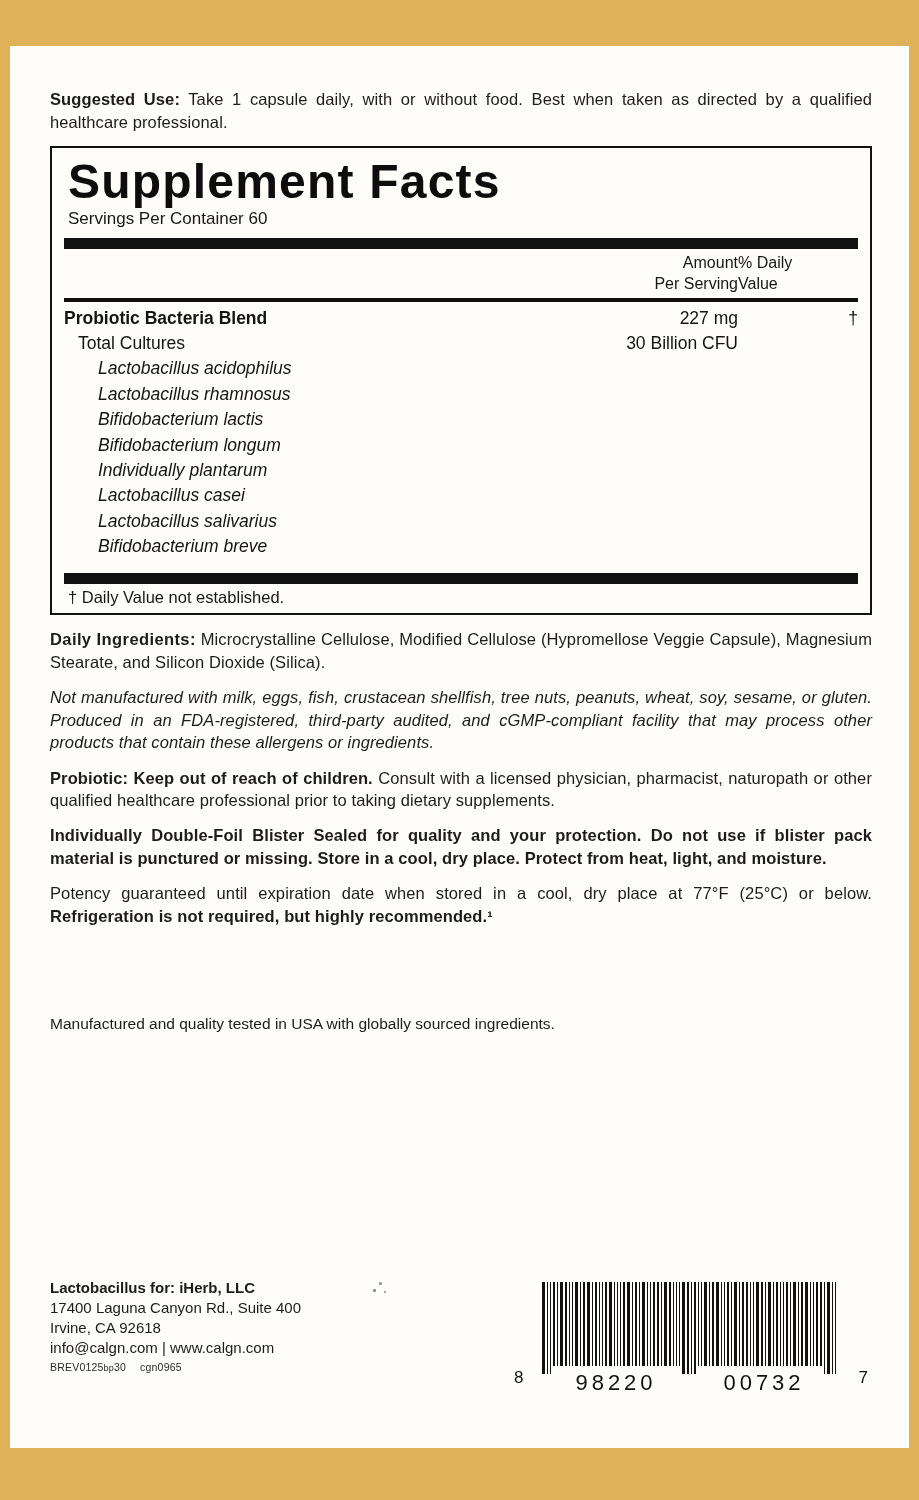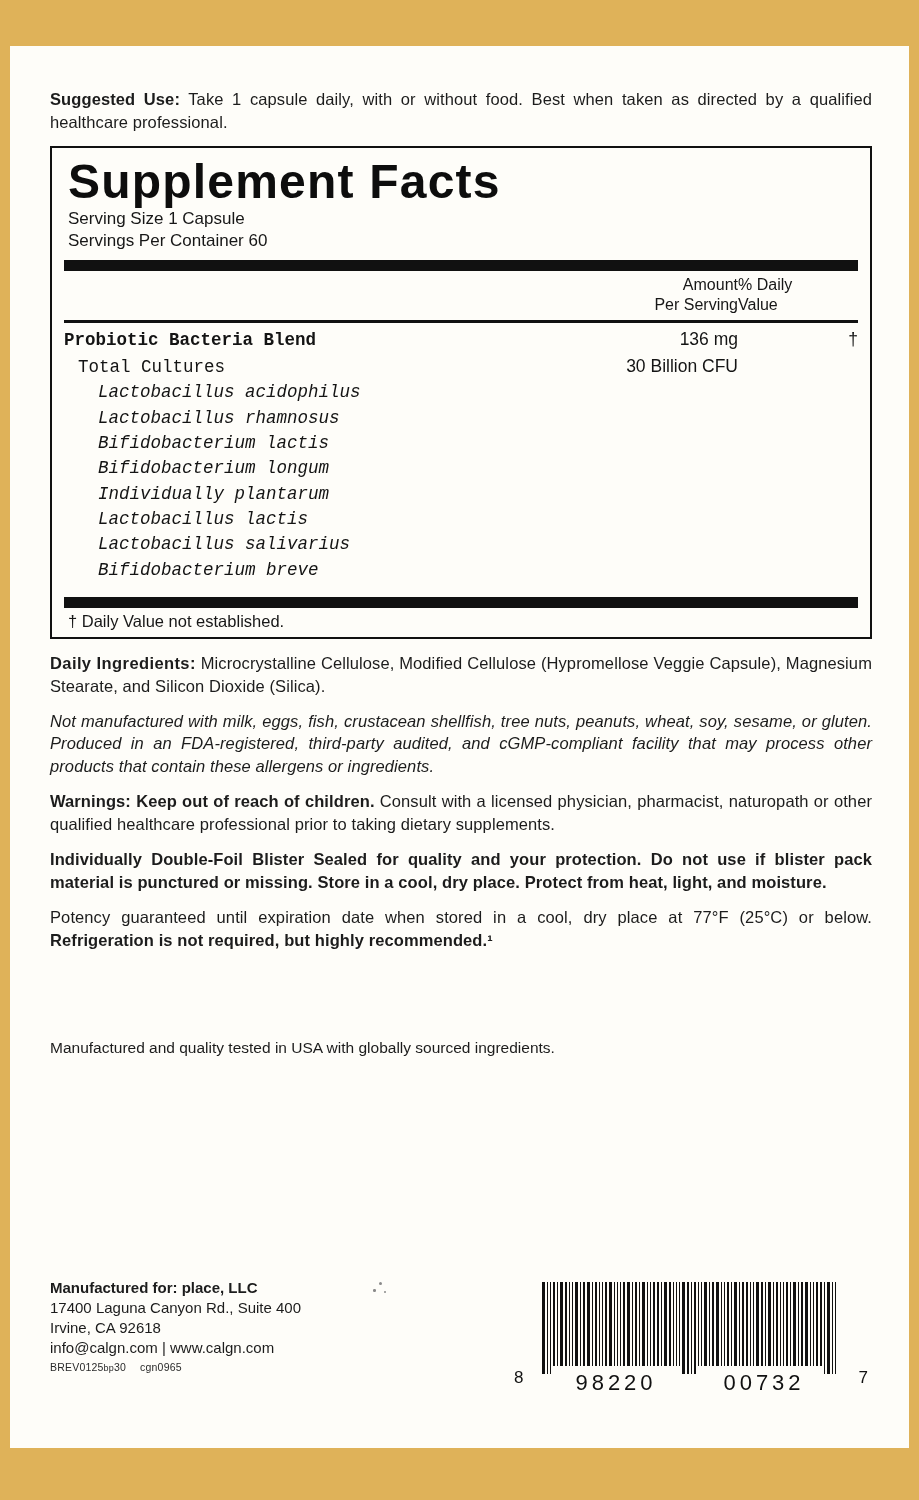--- a/index.html
+++ b/index.html
@@ -113,21 +113,21 @@
     line-height: 1.28;
   }
   .sf-body { padding: 4px 0 6px 0; }
   .sf-row {
     display: flex;
     align-items: baseline;
     font-size: 17.5px;
     color: #141414;
     line-height: 1.45;
   }
-  .sf-row .nm { flex: 1 1 auto; font-family: Liberation Mono, monospace; }
+  .sf-row .nm { flex: 1 1 auto; }
   .sf-row .amt {
     width: 170px;
     text-align: right;
   }
   .sf-row .dv {
     width: 120px;
     text-align: right;
   }
   .sf-row.bold .nm { font-weight: bold; }
   .sf-row.indent1 .nm { padding-left: 14px; }
@@ -255,42 +255,41 @@
   <div class="edge-inner"></div>
 
   <div class="content">
 
     <div class="suggested">
       <b>Suggested Use:</b><span> Take 1 capsule daily, with or without food. Best when taken as directed by a qualified healthcare professional.</span>
     </div>
 
     <div class="sf-panel">
       <div class="sf-title">Supplement Facts</div>
-      <div class="sf-serving">Serving Size 1 Capsule</div>
       <div class="sf-serving">Servings Per Container 60</div>
 
       <div class="rule-thick"></div>
 
       <div class="sf-head-row">
         <div class="sf-head-amount">
           <div>Amount</div>
           <div>Per Serving</div>
         </div>
         <div class="sf-head-dv">
           <div>% Daily</div>
           <div>Value</div>
         </div>
       </div>
 
       <div class="rule-thin"></div>
 
       <div class="sf-body" id="sf-body">
           <div class="sf-row bold">
             <div class="nm">Probiotic Bacteria Blend</div>
-            <div class="amt">136 mg</div>
+            <div class="amt">227 mg</div>
             <div class="dv">†</div>
           </div>
           <div class="sf-row indent1">
             <div class="nm">Total Cultures</div>
             <div class="amt">30 Billion CFU</div>
             <div class="dv"></div>
           </div>
           <div class="sf-row indent2">
             <div class="nm">Lactobacillus acidophilus</div>
             <div class="amt"></div>
@@ -310,21 +309,21 @@
             <div class="nm">Bifidobacterium longum</div>
             <div class="amt"></div>
             <div class="dv"></div>
           </div>
           <div class="sf-row indent2">
             <div class="nm">Individually plantarum</div>
             <div class="amt"></div>
             <div class="dv"></div>
           </div>
           <div class="sf-row indent2">
-            <div class="nm">Lactobacillus lactis</div>
+            <div class="nm">Lactobacillus casei</div>
             <div class="amt"></div>
             <div class="dv"></div>
           </div>
           <div class="sf-row indent2">
             <div class="nm">Lactobacillus salivarius</div>
             <div class="amt"></div>
             <div class="dv"></div>
           </div>
           <div class="sf-row indent2">
             <div class="nm">Bifidobacterium breve</div>
@@ -340,35 +339,35 @@
       <div class="sf-footnote">† Daily Value not established.</div>
     </div>
 
     <div class="para">
       <span class="lead">Daily  Ingredients:</span><span> Microcrystalline Cellulose, Modified Cellulose (Hypromellose Veggie Capsule), Magnesium Stearate, and Silicon Dioxide (Silica).</span>
     </div>
 
     <div class="para italic">Not manufactured with milk, eggs, fish, crustacean shellfish, tree nuts, peanuts, wheat, soy, sesame, or gluten. Produced in an FDA-registered, third-party audited, and cGMP-compliant facility that may process other products that contain these allergens or ingredients.</div>
 
     <div class="para">
-      <b>Warnings:</b><b> Keep out of reach of children.</b><span> Consult with a licensed physician, pharmacist, naturopath or other qualified healthcare professional prior to taking dietary supplements.</span>
+      <b>Probiotic:</b><b> Keep out of reach of children.</b><span> Consult with a licensed physician, pharmacist, naturopath or other qualified healthcare professional prior to taking dietary supplements.</span>
     </div>
 
     <div class="para semi">Individually Double-Foil Blister Sealed for quality and your protection. Do not use if blister pack material is punctured or missing. Store in a cool, dry place. Protect from heat, light, and moisture.</div>
 
     <div class="para">
       <span>Potency guaranteed until expiration date when stored in a cool, dry place at 77°F (25°C) or below. </span><b>Refrigeration is not required, but highly recommended.¹</b>
     </div>
 
     <div class="manufactured-note">Manufactured and quality tested in USA with globally sourced ingredients.</div>
   </div>
 
   <div class="footer">
     <div class="addr">
-      <div class="l1">Manufactured for: place, LLC</div>
+      <div class="l1">Lactobacillus for: iHerb, LLC</div>
       <div>17400 Laguna Canyon Rd., Suite 400</div>
       <div>Irvine, CA 92618</div>
       <div>info@calgn.com | www.calgn.com</div>
       <div class="code">
         <span>BREV0125</span><span class="sub">bp</span><span>30</span><span class="second">cgn0965</span>
       </div>
     </div>
 
     <div class="speck">
         <i></i>

